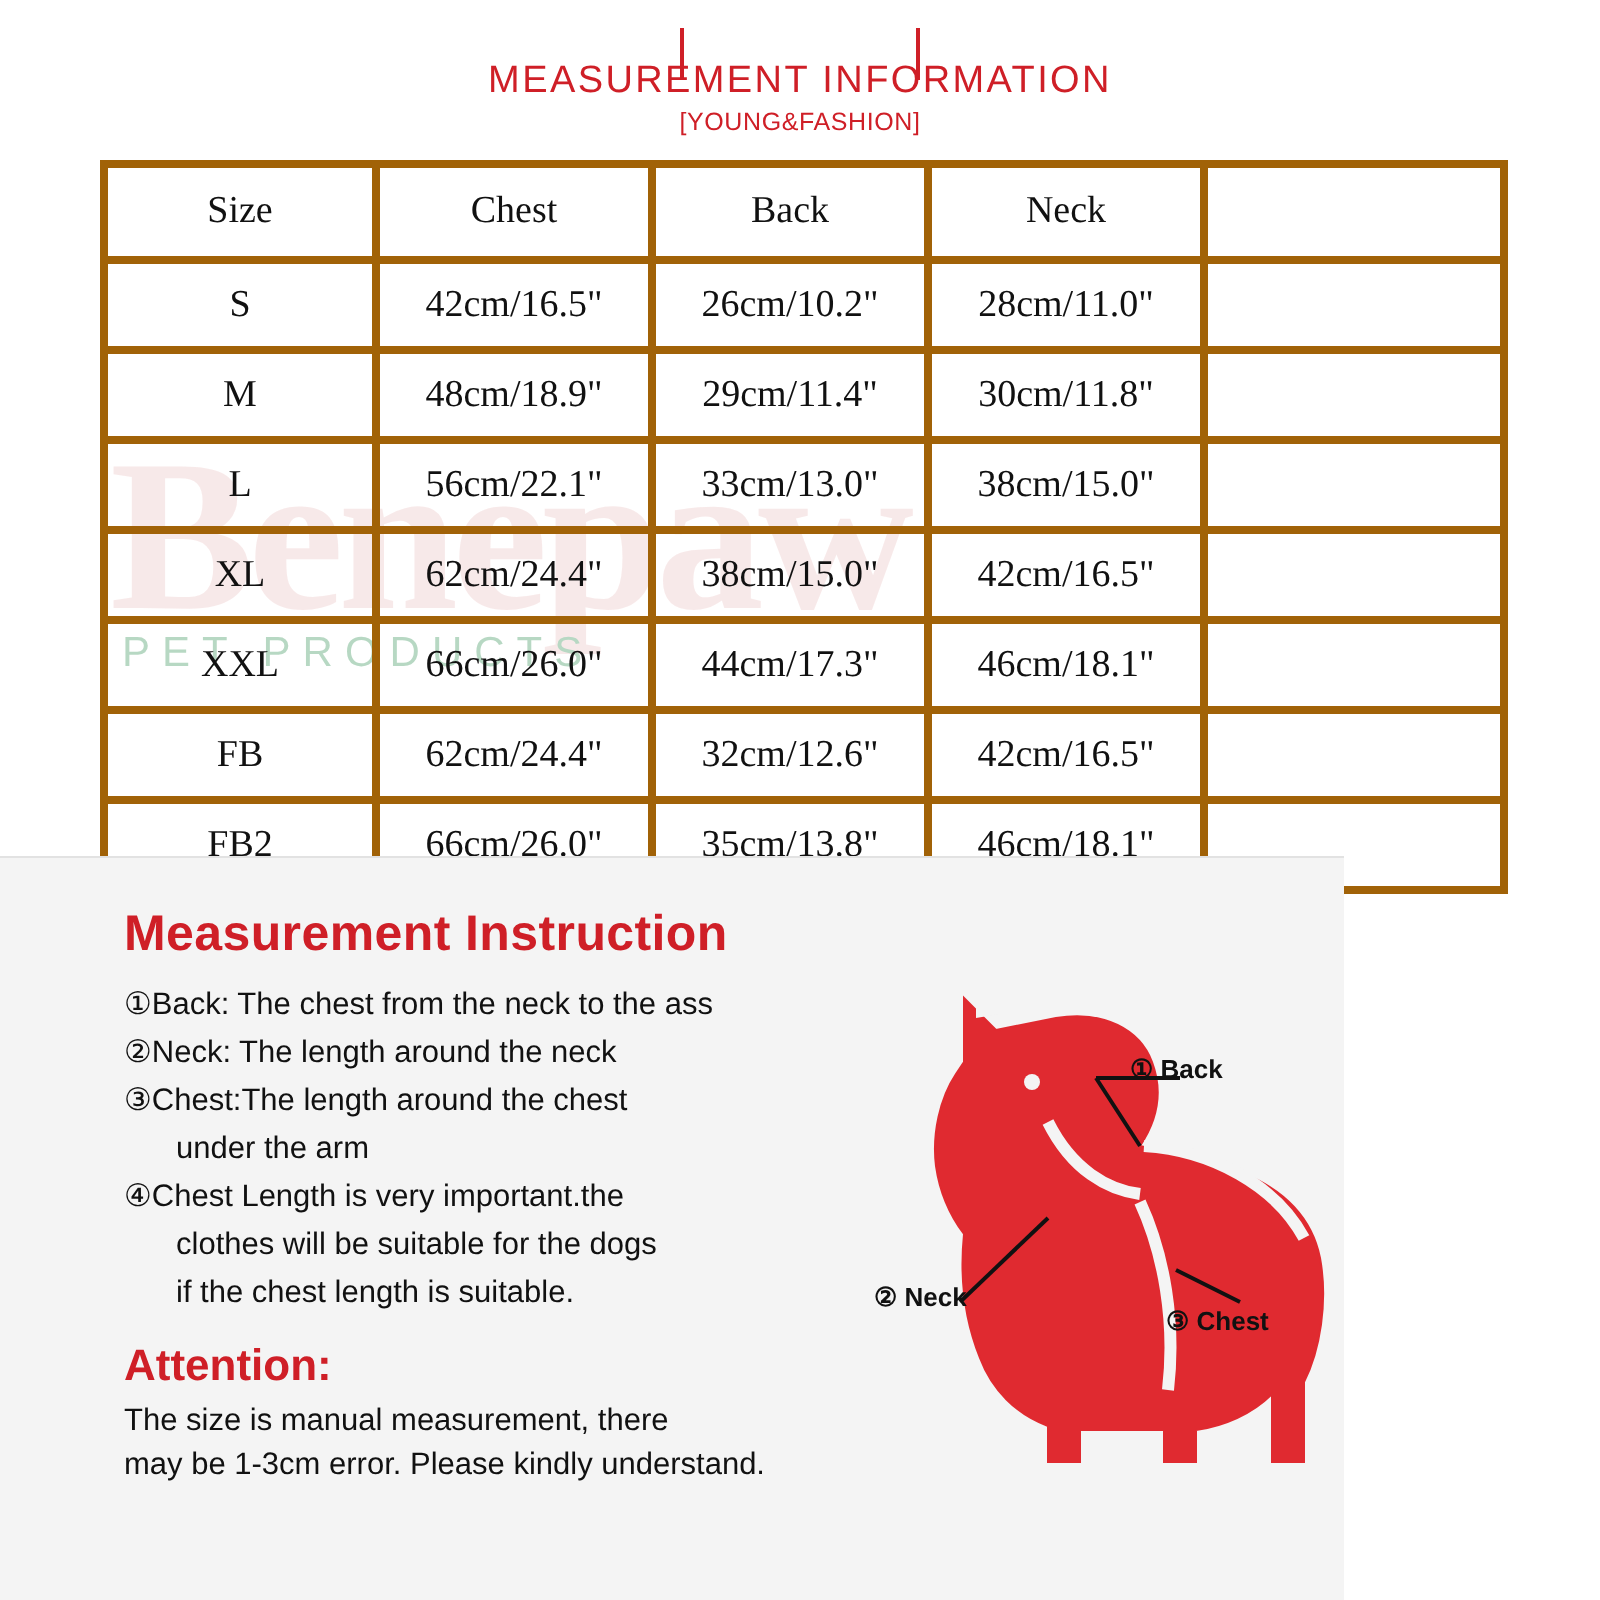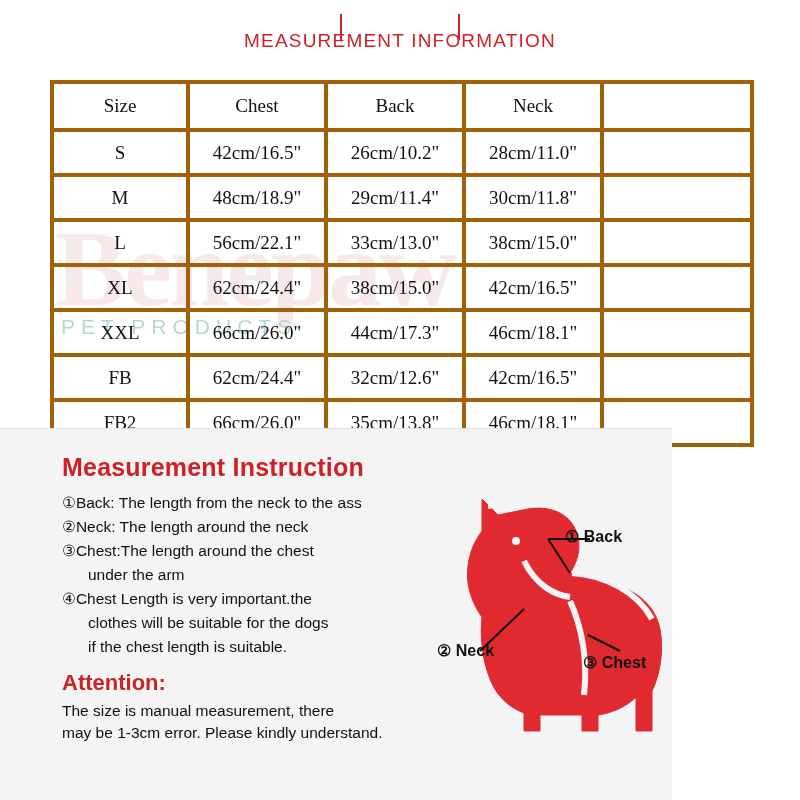--- a/index.html
+++ b/index.html
@@ -186,39 +186,40 @@
     position: absolute;
     left: 420px;
     top: 40px;
     width: 360px;
     height: 320px;
   }
   .lbl {
     position: absolute;
     font-family: "Liberation Sans", sans-serif;
     font-weight: bold;
-    font-size: 16px;
+    font-size: 13px;
     color: #111;
     white-space: nowrap;
   }
   .lbl-back  { left: 145px; top: 58px; }
   .lbl-chest { left: 163px; top: 184px; }
   .lbl-neck  { left: 17px;   top: 172px; }
 </style>
 </head>
 <body>
 
 <div class="page">
 
   <div class="top-section">
 
     <div class="title-wrap">
       <span class="tick tick-left"></span>
       <span class="tick tick-right"></span>
       <div class="title-main">MEASUREMENT INFORMATION</div>
+      <div class="title-sub">[YOUNG&amp;FASHION]</div>
     </div>
 
     <div class="watermark">
       <div class="wm-text">Benepaw</div>
       <div class="wm-sub">PET PRODUCTS</div>
     </div>
 
     <div class="table-wrap">
       <table class="size-table">
         <colgroup>
@@ -290,21 +291,21 @@
         </tbody>
       </table>
     </div>
   </div>
 
   <div class="bottom-section">
 
     <div class="instr">
       <div class="instr-title">Measurement Instruction</div>
 
-      <div class="instr-line">①Back: The length from the neck to the ass</div>
+      <div class="instr-line">①Back: The chest from the neck to the ass</div>
       <div class="instr-line">②Neck: The length around the neck</div>
       <div class="instr-line">③Chest:The length around the chest</div>
       <div class="instr-line"><span class="indent"></span><span>under the arm</span></div>
       <div class="instr-line">④Chest Length is very important.the</div>
       <div class="instr-line"><span class="indent"></span><span>clothes will be suitable for the dogs</span></div>
       <div class="instr-line"><span class="indent"></span><span>if the chest length is suitable.</span></div>
 
       <div class="attn-title">Attention:</div>
       <div class="attn-line">The size is manual measurement, there</div>
       <div class="attn-line">may be 1-3cm error. Please kindly understand.</div>

